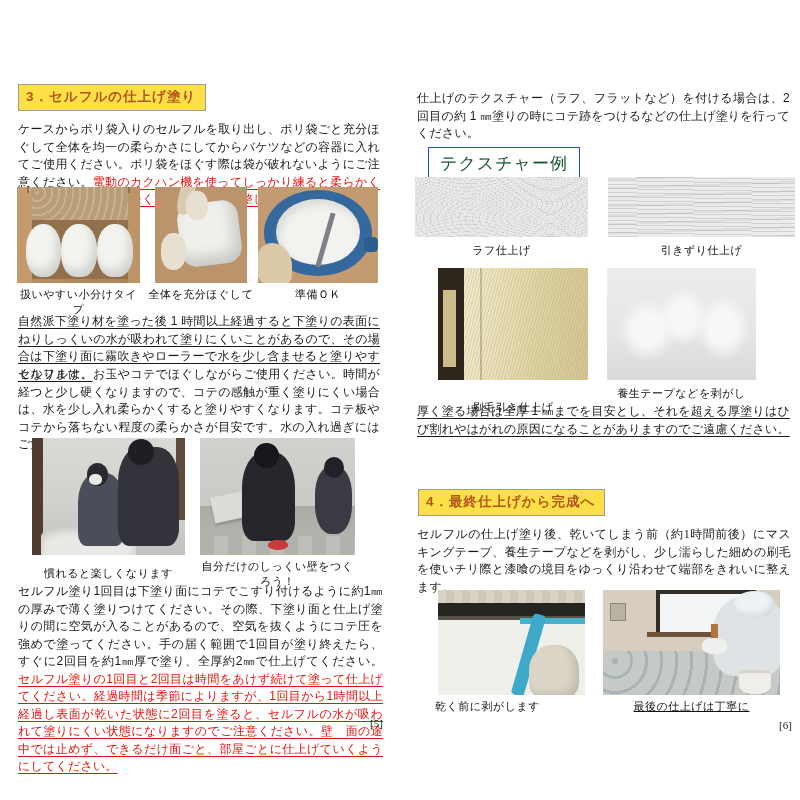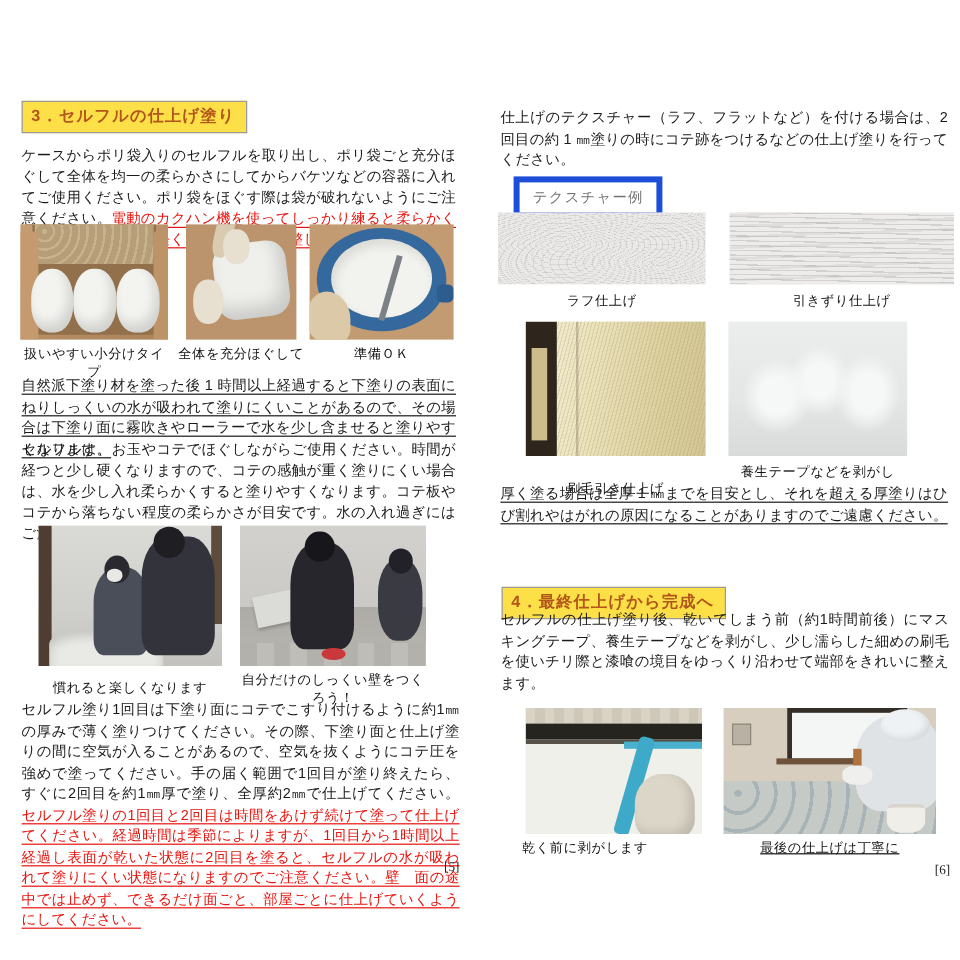--- a/index.html
+++ b/index.html
@@ -11,22 +11,22 @@
   .abs{position:absolute;}
   .para{font-size:12px;line-height:17.5px;text-align:justify;letter-spacing:.2px;}
   .u{text-decoration:underline;text-underline-offset:3px;text-decoration-thickness:1px;}
   .red{color:#e8130e;}
   .red.u{text-decoration-color:#e8130e;}
   .sec-box{
     border:1px solid #9a9a9a;background:#fde047;padding:3px 9px 4px 7px;
     color:#b2561c;font-weight:bold;font-size:13.5px;letter-spacing:1px;white-space:nowrap;
   }
   .plain-box{
-    border:5px solid #1d4ed8;background:#fff;padding:4px 11px;
-    color:#737373;font-size:12px;letter-spacing:1px;white-space:nowrap;
+    border:1px solid #1d4ed8;background:#fff;padding:4px 11px;
+    color:#14532d;font-size:17px;letter-spacing:1px;white-space:nowrap;
   }
   .caption{font-size:11px;color:#111;text-align:center;letter-spacing:.5px;}
   .pagenum{font-size:11px;color:#222;font-family:"Liberation Serif","DejaVu Serif",serif;}
   .ph{position:absolute;overflow:hidden;}
   .ph>*{position:absolute;}
 
   
   .ph-bags{background:linear-gradient(150deg,#c79e74,#ab835a);}
   .ph-bags .inner{left:8%;top:0;width:84%;height:96%;background:#91704b;}
   .ph-bags .bubble{left:10%;top:0;width:80%;height:34%;
@@ -213,21 +213,21 @@
   <div class="hand hb"></div>
   <div class="hand hc"></div>
 </div>
 <div class="abs caption" style="left:438px;top:400px;width:150px;text-align:center;">刷毛引き仕上げ</div>
 <div class="abs caption" style="left:607px;top:386px;width:149px;">養生テープなどを剥がし</div>
 
 <div class="abs para" style="left:417px;top:403px;width:373px;"><span class="u">厚く塗る場合は全厚 1 ㎜までを目安とし、それを超える厚塗りはひび割れやはがれの原因になることがありますのでご遠慮ください。</span></div>
 
 <div class="abs sec-box" style="left:418px;top:489px;">4．最終仕上げから完成へ</div>
 
-<div class="abs para" style="left:417px;top:508px;width:374px;">セルフルの仕上げ塗り後、乾いてしまう前（約1時間前後）にマスキングテープ、養生テープなどを剥がし、少し濡らした細めの刷毛を使いチリ際と漆喰の境目をゆっくり沿わせて端部をきれいに整えます。</div>
+<div class="abs para" style="left:417px;top:526px;width:374px;font-family:Liberation Serif, serif;">セルフルの仕上げ塗り後、乾いてしまう前（約1時間前後）にマスキングテープ、養生テープなどを剥がし、少し濡らした細めの刷毛を使いチリ際と漆喰の境目をゆっくり沿わせて端部をきれいに整えます。</div>
 
 <div class="ph ph-tape" style="left:438px;top:590px;width:147px;height:105px;">
   <div class="paper"></div>
   <div class="frame"></div>
   <div class="rail"></div>
   <div class="strip"></div>
   <div class="tape"></div>
   <div class="glove"></div>
 </div>
 <div class="ph ph-final" style="left:603px;top:590px;width:177px;height:105px;">

